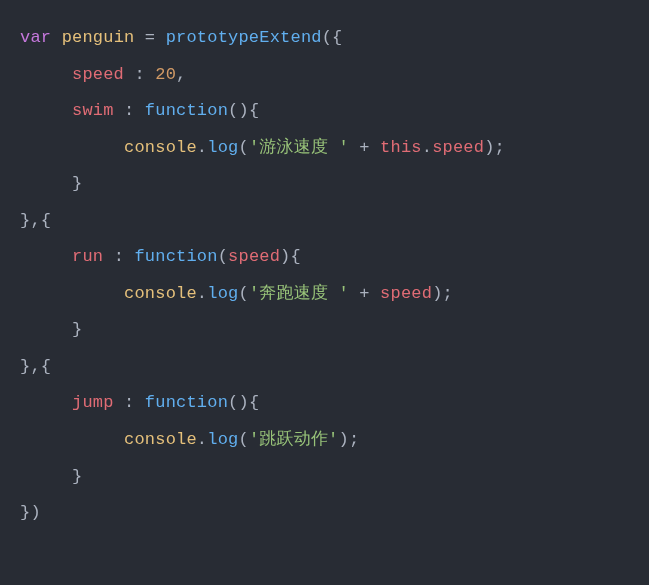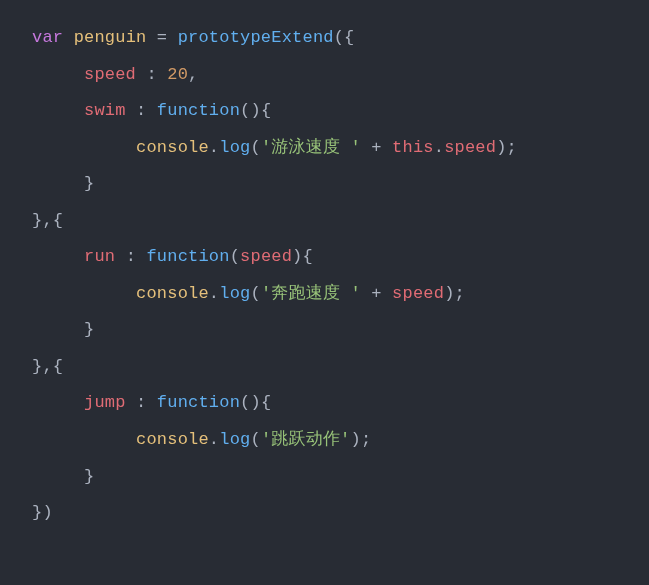--- a/index.html
+++ b/index.html
@@ -5,21 +5,21 @@
   html, body {
     margin: 0;
     padding: 0;
     width: 649px;
     height: 585px;
     background: #282c34;
     overflow: hidden;
   }
   pre.code {
     margin: 0;
-    padding: 20px 32px;
+    padding: 20px 20px;
     font-family: "Courier New", Courier, monospace;
     font-size: 17px;
     line-height: 2.15;
     color: #abb2bf;
     white-space: pre;
     letter-spacing: 0.2px;
   }
   .kw   { color: #c678dd; }  
   .name { color: #e5c07b; }  
   .op   { color: #abb2bf; }  

